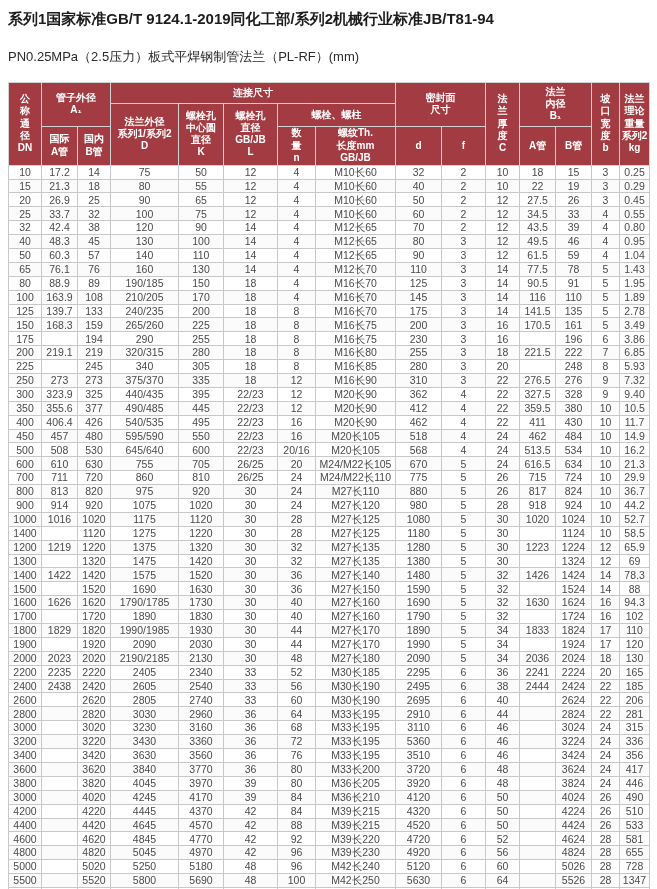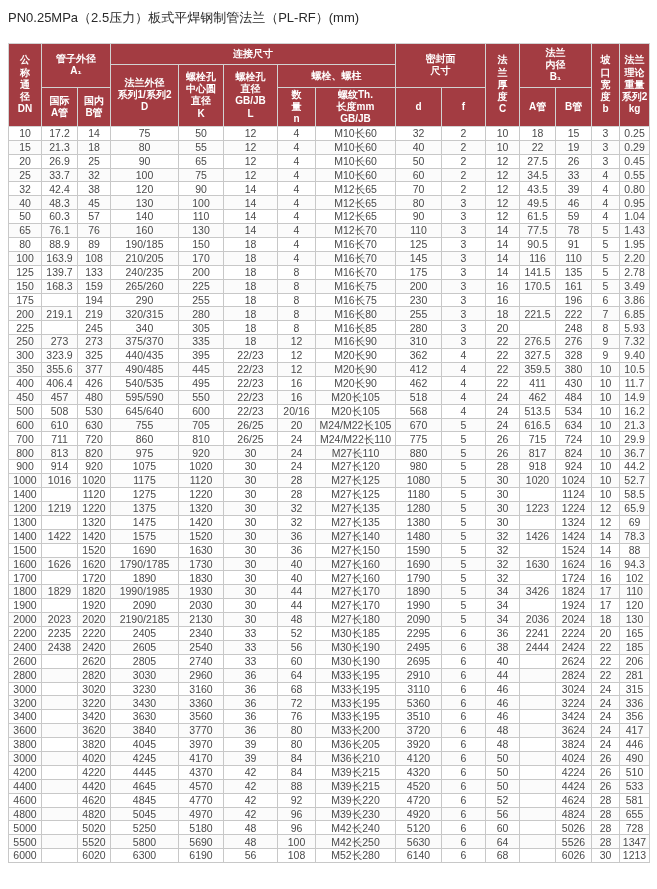--- a/index.html
+++ b/index.html
@@ -1,39 +1,40 @@
 <!DOCTYPE html>
 <html><head>
 <meta charset="utf-8">
 <style>
   html,body{margin:0;padding:0;background:#fff;}
   body{width:657px;font-family:"Liberation Sans","DejaVu Sans",sans-serif;}
   .page{padding:6px 8px 10px 8px;}
   .title1{font-size:15px;font-weight:bold;color:#1c1c1c;line-height:1.25;margin-top:4px;}
-  .title2{font-size:13px;color:#2a2a2a;line-height:1.3;margin-top:4px;}
+  .title2{font-size:13px;color:#2a2a2a;line-height:1.3;margin-top:20px;}
   table.spec{border-collapse:collapse;table-layout:fixed;width:641px;margin-top:16px;}
   table.spec th{
     background:#A33C42;color:#ffffff;font-weight:bold;font-size:10px;
     border:1px solid #d2d2d2;padding:0 1px;text-align:center;vertical-align:middle;
     white-space:pre-line;line-height:1.22;
   }
   table.spec td{
     border:1px solid #c8c8c8;font-size:10.5px;color:#4a4a4a;
     text-align:center;vertical-align:middle;padding:0 1px;height:12.9px;line-height:1;
     background:#fff;overflow:hidden;white-space:nowrap;
   }
   table.spec tbody tr:nth-child(even) td{background:#fbfbfb;}
   tr.hrow1 th{height:20px;}
   tr.hrow2 th{height:22px;}
   tr.hrow3 th{height:38px;}
 </style>
 </head>
 <body>
 
 <div class="page">
+  <div class="title1">系列1国家标准GB/T 9124.1-2019同化工部/系列2机械行业标准JB/T81-94</div>
   <div class="title2">PN0.25MPa（2.5压力）板式平焊钢制管法兰（PL-RF）(mm)</div>
 
   <table class="spec">
     <colgroup>
       <col style="width:33px">
         <col style="width:36px">
         <col style="width:33px">
       <col style="width:68px">
         <col style="width:45px">
         <col style="width:54px">
@@ -271,21 +272,21 @@
           <td>170</td>
           <td>18</td>
           <td>4</td>
           <td>M16长70</td>
           <td>145</td>
           <td>3</td>
           <td>14</td>
           <td>116</td>
           <td>110</td>
           <td>5</td>
-          <td>2.20</td>
+          <td>1.89</td>
         </tr>
         <tr>
           <td>125</td>
           <td>139.7</td>
           <td>133</td>
           <td>240/235</td>
           <td>200</td>
           <td>18</td>
           <td>8</td>
           <td>M16长70</td>
@@ -676,21 +677,21 @@
           <td>1829</td>
           <td>1820</td>
           <td>1990/1985</td>
           <td>1930</td>
           <td>30</td>
           <td>44</td>
           <td>M27长170</td>
           <td>1890</td>
           <td>5</td>
           <td>34</td>
-          <td>3426</td>
+          <td>1833</td>
           <td>1824</td>
           <td>17</td>
           <td>110</td>
         </tr>
         <tr>
           <td>1900</td>
           <td></td>
           <td>1920</td>
           <td>2090</td>
           <td>2030</td>

